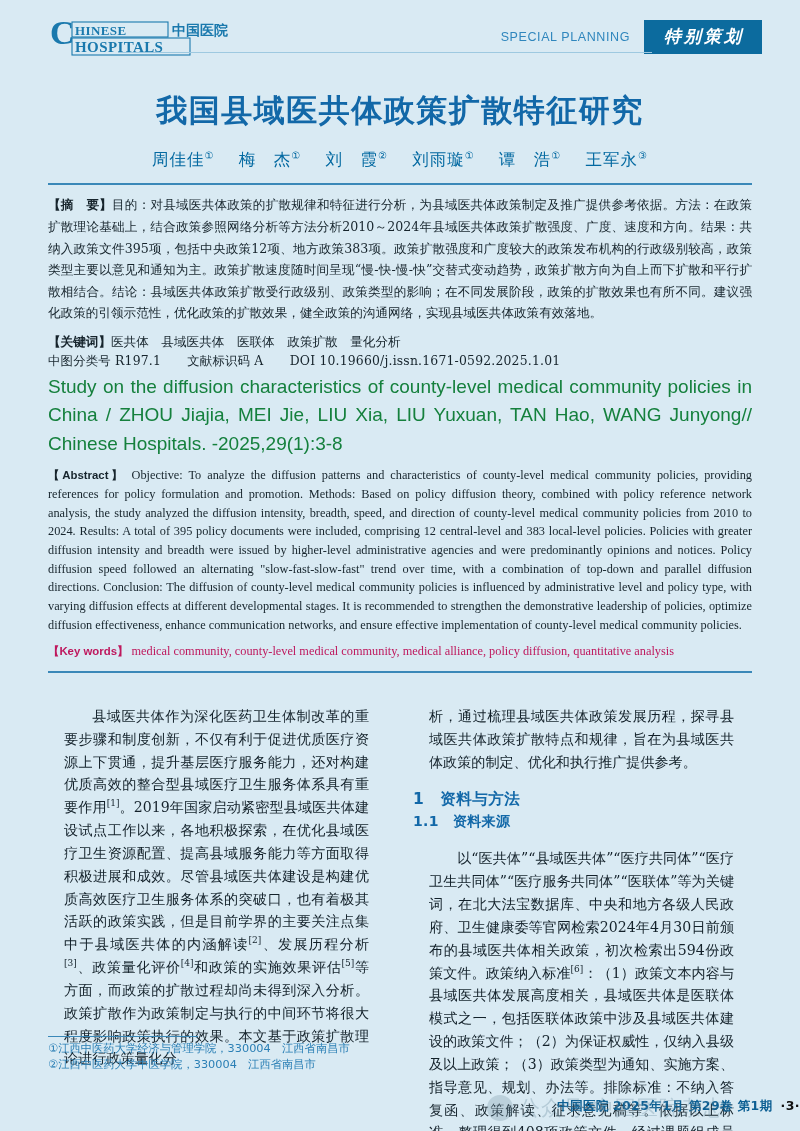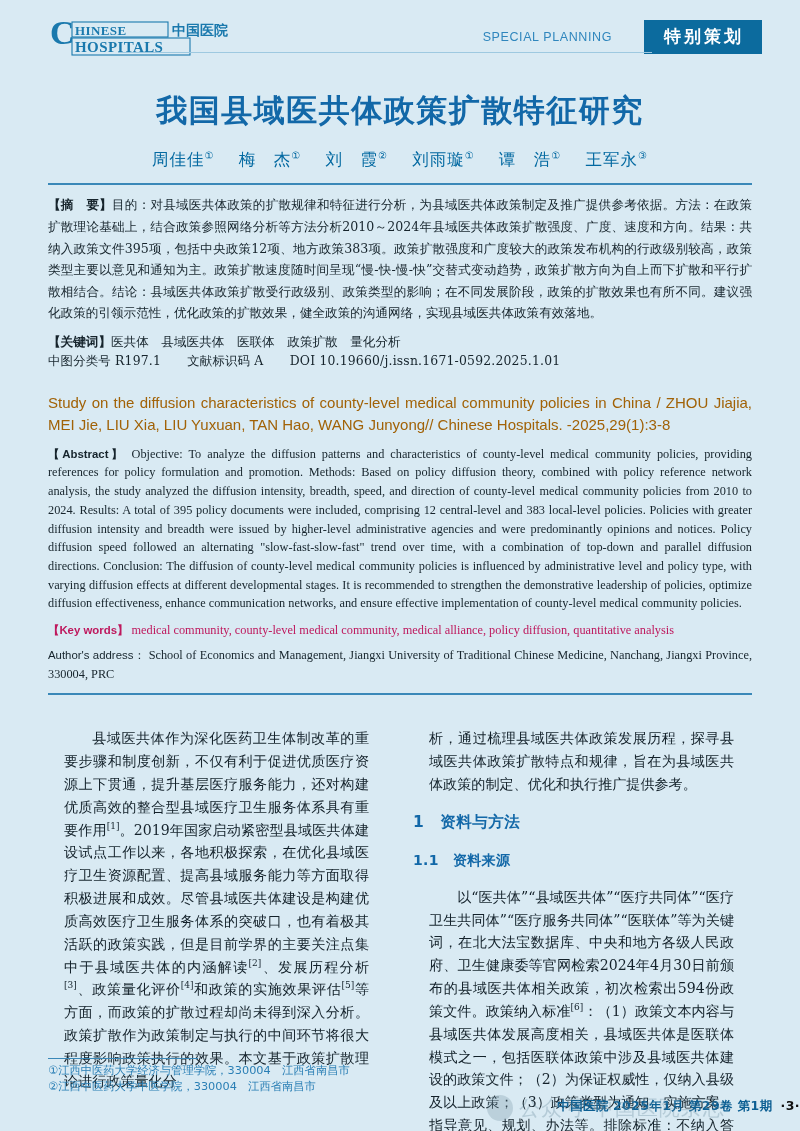--- a/index.html
+++ b/index.html
@@ -37,39 +37,40 @@
   .logo-block {
     position: relative;
     width: 260px;
     height: 46px;
   }
   .logo-svg { display: block; }
 
   .header-right {
     display: flex;
     align-items: center;
-    gap: 32px;
+    gap: 14px;
     padding-top: 6px;
   }
   .special-planning {
     font-family: "Liberation Sans", sans-serif;
     font-size: 12.5px;
     letter-spacing: 0.6px;
     color: #2f86bd;
     white-space: nowrap;
   }
   .badge-cn {
     background: #0c6b9e;
     color: #ffffff;
     font-family: "DejaVu Sans", sans-serif;
     font-weight: bold;
     font-size: 17px;
     letter-spacing: 3px;
     padding: 5px 18px 6px 20px;
     white-space: nowrap;
+    font-style: italic;
   }
   .header-rule {
     position: absolute;
     left: 118px;
     right: 148px;
     top: 52px;
     height: 1px;
     background: #9ec9e0;
   }
 
@@ -128,24 +129,24 @@
   .meta-line {
     font-family: "DejaVu Serif", serif;
     font-size: 12.4px;
     color: #16242c;
     letter-spacing: 0.2px;
   }
   .meta-line .seg { margin-right: 22px; }
 
   .en-title {
     font-family: "Liberation Sans", sans-serif;
-    font-size: 15px;
+    font-size: 19px;
     line-height: 1.5;
-    color: #a16207;
-    margin-top: 22px;
+    color: #15803d;
+    margin-top: 3px;
     text-align: justify;
   }
 
   .en-abs {
     font-family: "Liberation Serif", serif;
     font-size: 12.3px;
     line-height: 1.52;
     text-align: justify;
     margin-top: 8px;
     color: #16242c;
@@ -199,21 +200,21 @@
     text-indent: 2em;
   }
   .body-p.noindent { text-indent: 0; }
   .body-p sup { font-size: 9px; vertical-align: super; }
 
   .sec-h1 {
     font-family: "DejaVu Sans", sans-serif;
     font-weight: bold;
     font-size: 15.5px;
     color: #1268a8;
-    margin: 12px 0 19px 0;
+    margin: 12px 0 3px 0;
     letter-spacing: 0.5px;
   }
   .sec-h2 {
     font-family: "DejaVu Sans", sans-serif;
     font-weight: bold;
     font-size: 14px;
     color: #1268a8;
     margin: 2px 0 2px 0;
     letter-spacing: 0.3px;
   }
@@ -332,21 +333,20 @@
       <span class="seg"><span>文献标识码</span>&nbsp;<span>A</span></span>
       <span class="seg"><span>DOI</span>&nbsp;<span>10.19660/j.issn.1671-0592.2025.1.01</span></span>
     </div>
 
     <div class="en-title">Study on the diffusion characteristics of county-level medical community policies in China / ZHOU Jiajia, MEI Jie, LIU Xia, LIU Yuxuan, TAN Hao, WANG Junyong// Chinese Hospitals. -2025,29(1):3-8</div>
 
     <div class="en-abs"><span class="lbl">【Abstract】</span> <span>Objective: To analyze the diffusion patterns and characteristics of county-level medical community policies, providing references for policy formulation and promotion. Methods: Based on policy diffusion theory, combined with policy reference network analysis, the study analyzed the diffusion intensity, breadth, speed, and direction of county-level medical community policies from 2010 to 2024. Results: A total of 395 policy documents were included, comprising 12 central-level and 383 local-level policies. Policies with greater diffusion intensity and breadth were issued by higher-level administrative agencies and were predominantly opinions and notices. Policy diffusion speed followed an alternating "slow-fast-slow-fast" trend over time, with a combination of top-down and parallel diffusion directions. Conclusion: The diffusion of county-level medical community policies is influenced by administrative level and policy type, with varying diffusion effects at different developmental stages. It is recommended to strengthen the demonstrative leadership of policies, optimize diffusion effectiveness, enhance communication networks, and ensure effective implementation of county-level medical community policies.</span></div>
 
     <div class="en-kw"><span class="lbl">【Key words】</span> <span>medical community, county-level medical community, medical alliance, policy diffusion, quantitative analysis</span></div>
 
-    <div class="en-addr"><span class="lbl">Author's address：</span> <span>School of Economics and Management, Jiangxi University of Traditional Chinese Medicine, Nanchang, Jiangxi Province, 330004, PRC</span></div>
 
     <div class="rule-strong2"></div>
   </div>
 
   <div class="columns">
 
     <div class="col">
       <p class="body-p"><span>县域医共体作为深化医药卫生体制改革的重要步骤和制度创新，不仅有利于促进优质医疗资源上下贯通，提升基层医疗服务能力，还对构建优质高效的整合型县域医疗卫生服务体系具有重要作用</span><sup>[1]</sup><span>。2019年国家启动紧密型县域医共体建设试点工作以来，各地积极探索，在优化县域医疗卫生资源配置、提高县域服务能力等方面取得积极进展和成效。尽管县域医共体建设是构建优质高效医疗卫生服务体系的突破口，也有着极其活跃的政策实践，但是目前学界的主要关注点集中于县域医共体的内涵解读</span><sup>[2]</sup><span>、发展历程分析</span><sup>[3]</sup><span>、政策量化评价</span><sup>[4]</sup><span>和政策的实施效果评估</span><sup>[5]</sup><span>等方面，而政策的扩散过程却尚未得到深入分析。政策扩散作为政策制定与执行的中间环节将很大程度影响政策执行的效果。本文基于政策扩散理论进行政策量化分</span></p>
 
       <div class="footnote">

